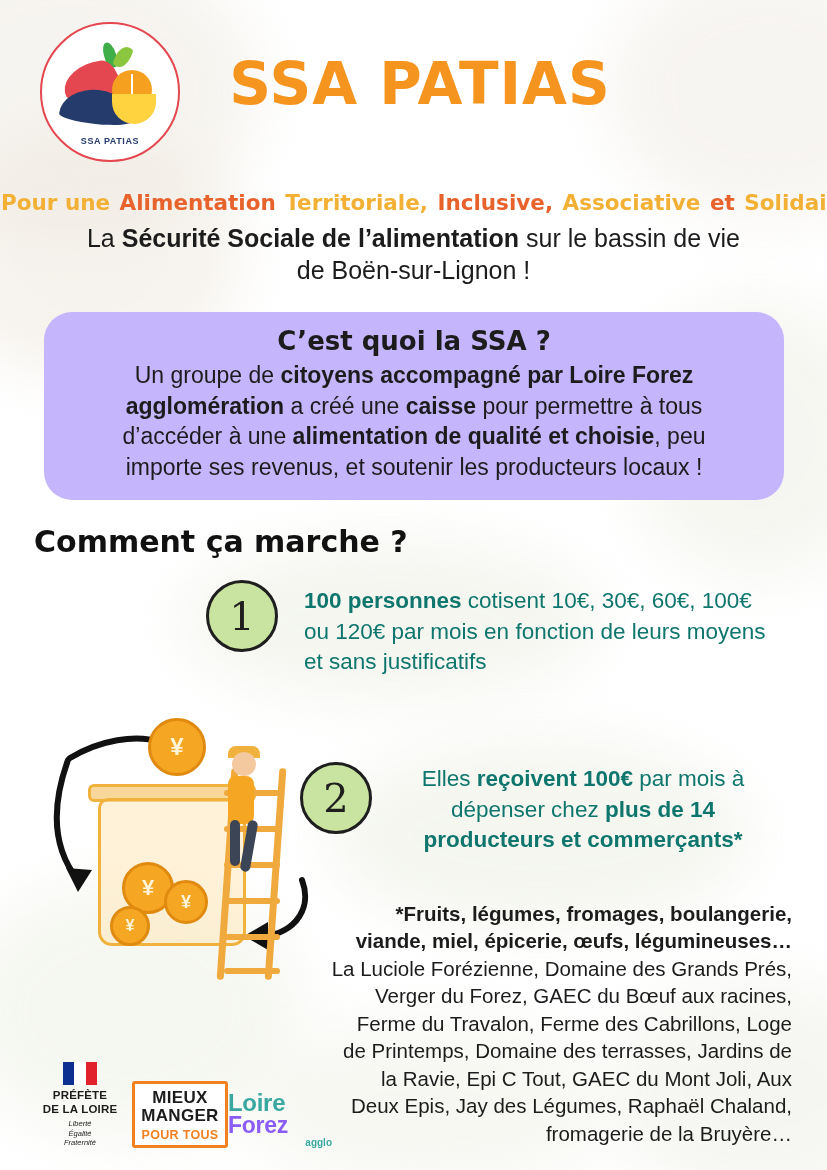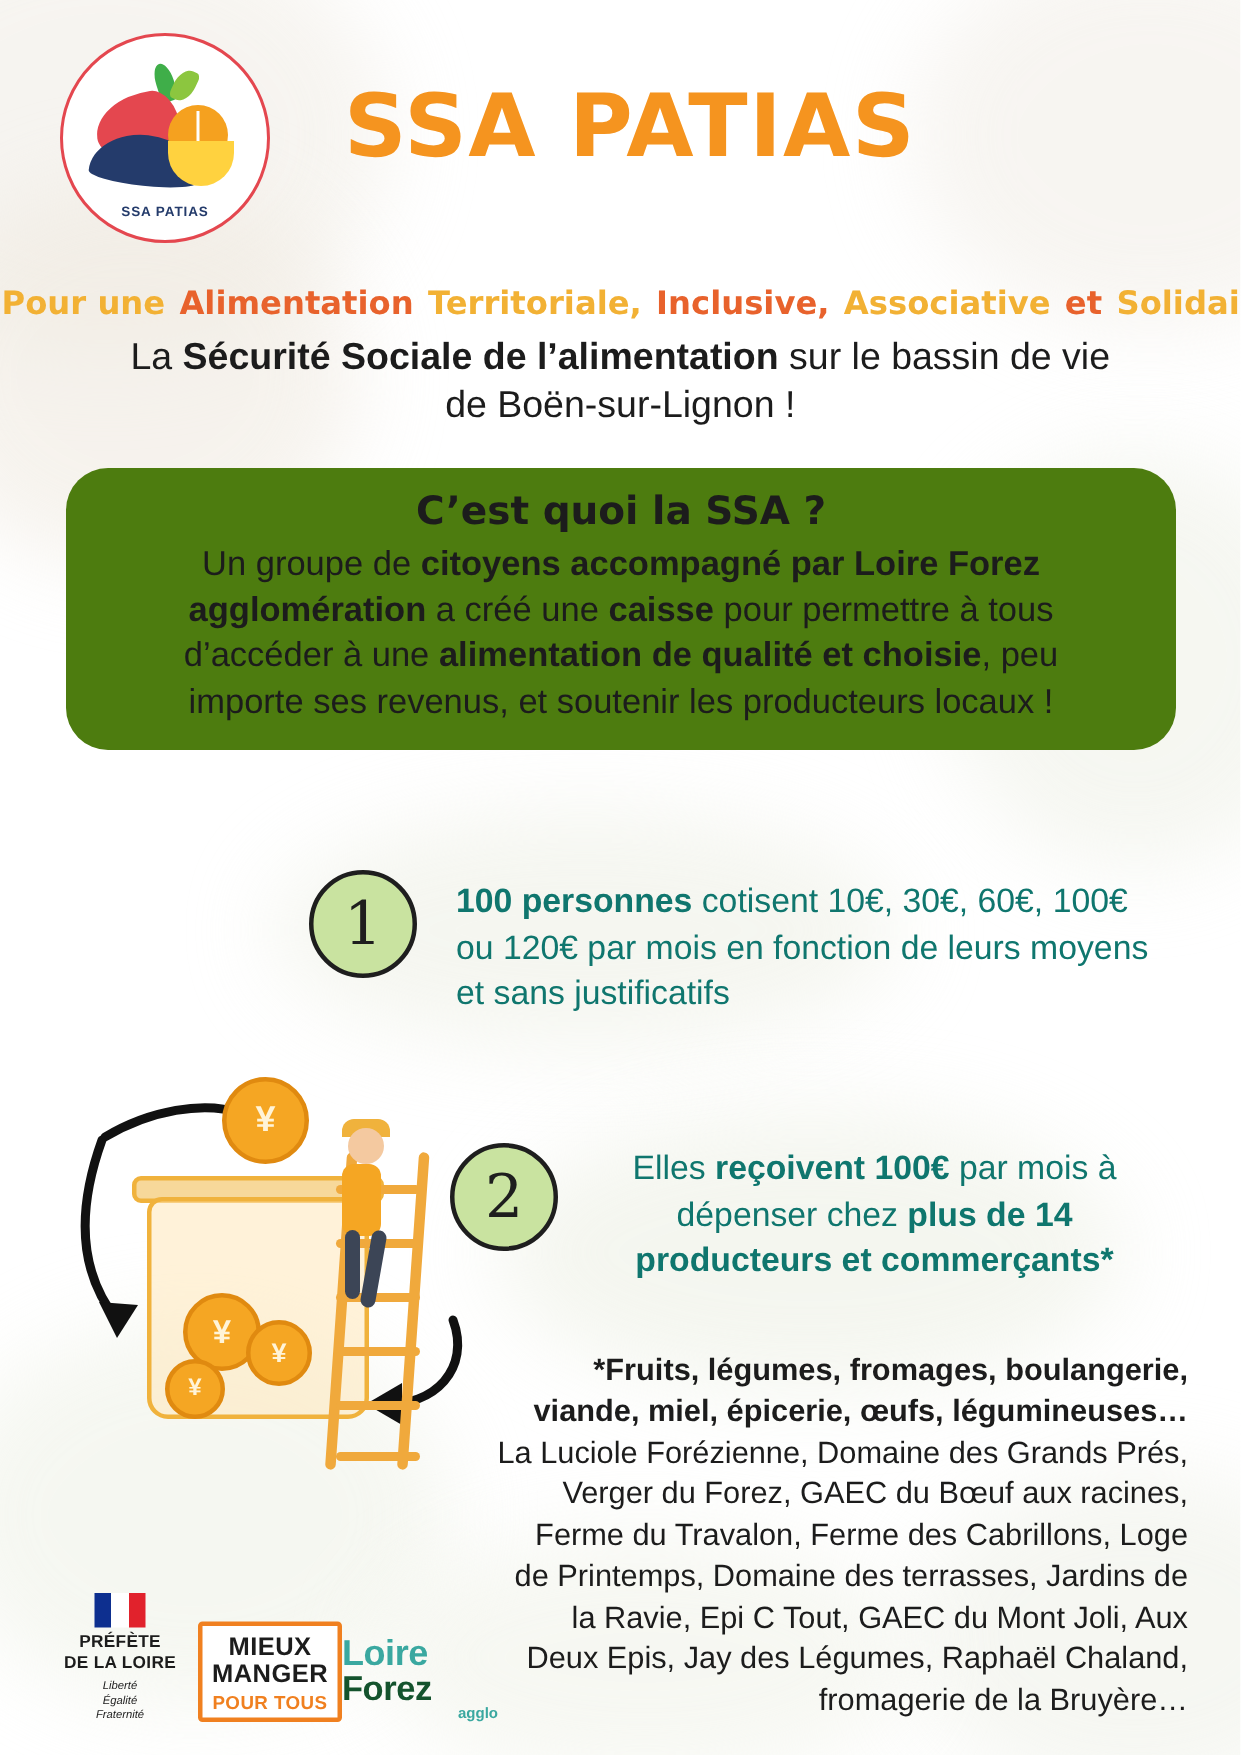--- a/index.html
+++ b/index.html
@@ -130,21 +130,21 @@
     color: #1c1c1c;
     line-height: 1.28;
   }
   .subtitle b { font-weight: bold; }
 
   
   .box-ssa {
     position: absolute;
     left: 44px; top: 312px;
     width: 740px;
-    background: #4d7c0f;
+    background: #c4b5fd;
     border-radius: 28px;
     padding: 14px 42px 18px;
     text-align: center;
   }
   .box-ssa h2 {
     font-size: 26px;
     font-weight: bold;
     color: #1c1c1c;
     font-family: "DejaVu Sans", sans-serif;
     margin-bottom: 4px;
@@ -256,21 +256,21 @@
 
   .logo-mieux {
     width: 96px; border: 3px solid #f08020; border-radius: 3px;
     text-align: center; padding: 5px 2px 3px; background:#fff;
   }
   .logo-mieux .m1 { font-size: 17px; font-weight: bold; color:#1c1c1c; line-height:1.02; letter-spacing:.3px; }
   .logo-mieux .m2 { font-size: 12.5px; font-weight: bold; color:#f08020; margin-top:4px; letter-spacing:.3px;}
 
   .logo-lf { width: 104px; }
   .logo-lf .lf1 { font-size: 24px; font-weight: bold; color:#3aa8a0; line-height:.95; letter-spacing:-.3px;}
-  .logo-lf .lf2 { font-size: 23px; font-weight: bold; color:#14532d; line-height:.95; letter-spacing:-.3px;}
+  .logo-lf .lf2 { font-size: 23px; font-weight: bold; color:#8b5cf6; line-height:.95; letter-spacing:-.3px;}
   .logo-lf .lf3 { font-size: 10px; font-weight: bold; color:#3aa8a0; text-align:right; }
 </style>
 </head>
 <body>
 
 <div class="page">
 
   <div class="blob b1"></div>
   <div class="blob b2"></div>
   <div class="blob b3"></div>
@@ -306,20 +306,21 @@
       <span>La </span><b>Sécurité Sociale de l’alimentation</b><span> sur le bassin de vie</span>
     </span>
     <div>de Boën-sur-Lignon !</div>
   </div>
 
   <div class="box-ssa">
     <h2>C’est quoi la SSA ?</h2>
     <p id="ssa-body"><span>Un groupe de </span><b>citoyens accompagné par Loire Forez agglomération</b><span> a créé une </span><b>caisse</b><span> pour permettre à tous d’accéder à une </span><b>alimentation de qualité et choisie</b><span>, peu importe ses revenus, et soutenir les producteurs locaux !</span></p>
   </div>
 
+  <div class="how-title">Comment ça marche ?</div>
 
   <div class="step" id="step-1">
     <div class="step-circle">1</div>
     <div class="step-text" id="step-1-text"><b>100 personnes</b><span> cotisent 10€, 30€, 60€, 100€ ou 120€ par mois en fonction de leurs moyens et sans justificatifs</span></div>
   </div>
 
   <div class="step" id="step-2">
     <div class="step-circle">2</div>
     <div class="step-text" id="step-2-text"><span>Elles </span><b>reçoivent 100€</b><span> par mois à dépenser chez </span><b>plus de 14 producteurs et commerçants*</b></div>
   </div>

